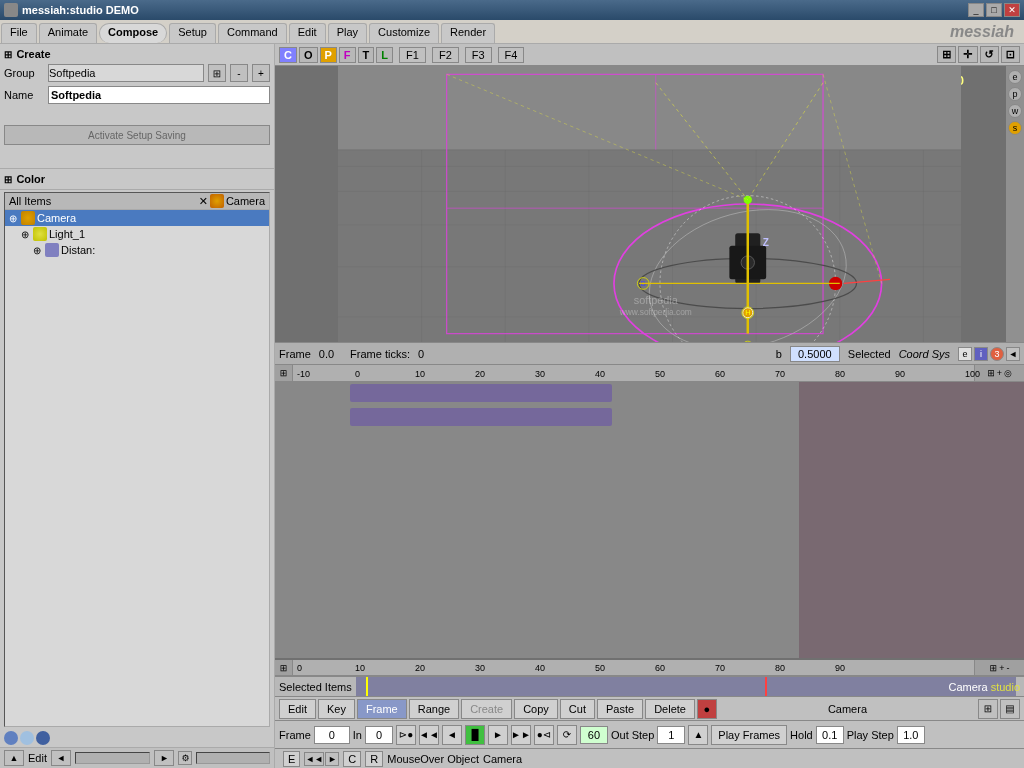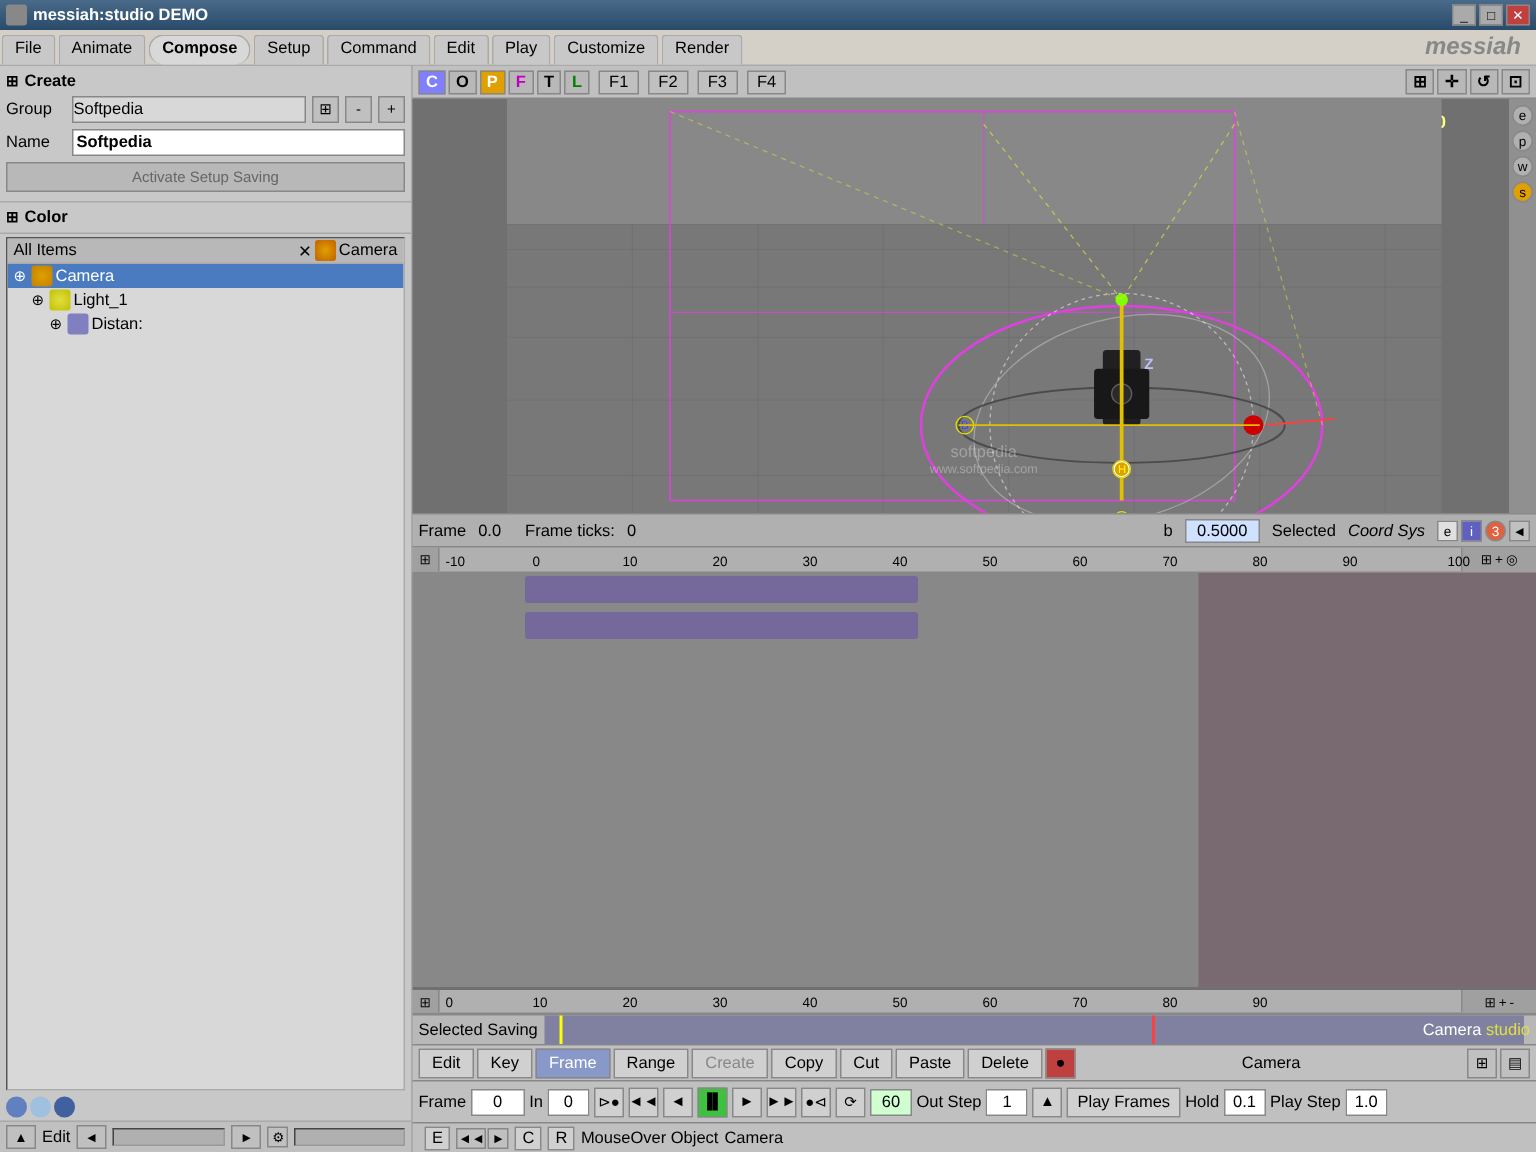--- a/index.html
+++ b/index.html
@@ -37,21 +37,21 @@
     .plus-icon { font-size: 10px; }
     #group-row { display: flex; align-items: center; gap: 4px; margin: 4px 0; }
     #group-row label { font-size: 11px; width: 40px; }
     #group-select { flex: 1; height: 18px; background: #d8d8d8; border: 1px solid #888; font-size: 11px; }
     .icon-btn { width: 18px; height: 18px; background: #c0c0c0; border: 1px solid #888; display: flex; align-items: center; justify-content: center; cursor: pointer; font-size: 10px; }
     #name-row { display: flex; align-items: center; gap: 4px; margin: 2px 0; }
     #name-row label { font-size: 11px; width: 40px; }
     #name-input { flex: 1; height: 18px; background: #fff; border: 1px solid #888; font-size: 11px; padding: 0 2px; font-weight: bold; }
     #buttons-row { display: flex; gap: 4px; margin: 4px 0; }
     .action-btn { flex: 1; height: 22px; background: #d0d0d0; border: 1px solid #888; font-size: 11px; cursor: pointer; }
-    #activate-btn { width: 100%; height: 20px; background: #b8b8b8; border: 1px solid #888; font-size: 10px; cursor: pointer; color: #666; margin: 2px 0; }
+    #activate-btn { width: 100%; height: 20px; background: #b8b8b8; border: 1px solid #888; font-size: 10px; cursor: pointer; color: #666; margin: 19px 0; }
 
     
     #color-section { padding: 4px; border-bottom: 1px solid #aaa; }
 
     
     #tree-view { flex: 1; overflow: auto; background: #d8d8d8; border: 1px inset #aaa; margin: 2px 4px; }
     .tree-item { display: flex; align-items: center; padding: 1px 4px; font-size: 11px; cursor: pointer; }
     .tree-item.selected { background: #4a7ac0; color: #fff; }
     .tree-expand { width: 12px; font-size: 10px; }
     .tree-icon { width: 14px; height: 14px; margin-right: 2px; border-radius: 2px; }
@@ -405,21 +405,21 @@
         <span style="position:absolute;left:540px;bottom:2px;font-size:9px;">90</span>
       </div>
       <div style="width:50px;background:#a0a0a0;border-left:1px solid #888;height:100%;display:flex;align-items:center;justify-content:center;gap:2px;">
         <div style="font-size:9px;cursor:pointer;">⊞</div>
         <div style="font-size:9px;cursor:pointer;">+</div>
         <div style="font-size:9px;cursor:pointer;">-</div>
       </div>
     </div>
 
     <div id="selected-bar">
-      <span>Selected Saving</span>
+      <span>Selected Items</span>
       <div id="sel-timeline">
         <div id="sel-cursor"></div>
         <div id="sel-marker"></div>
       </div>
       <span id="camera-label">
         <span>Camera</span>
         <span class="camera-heading-label">studio</span>
       </span>
     </div>
 

